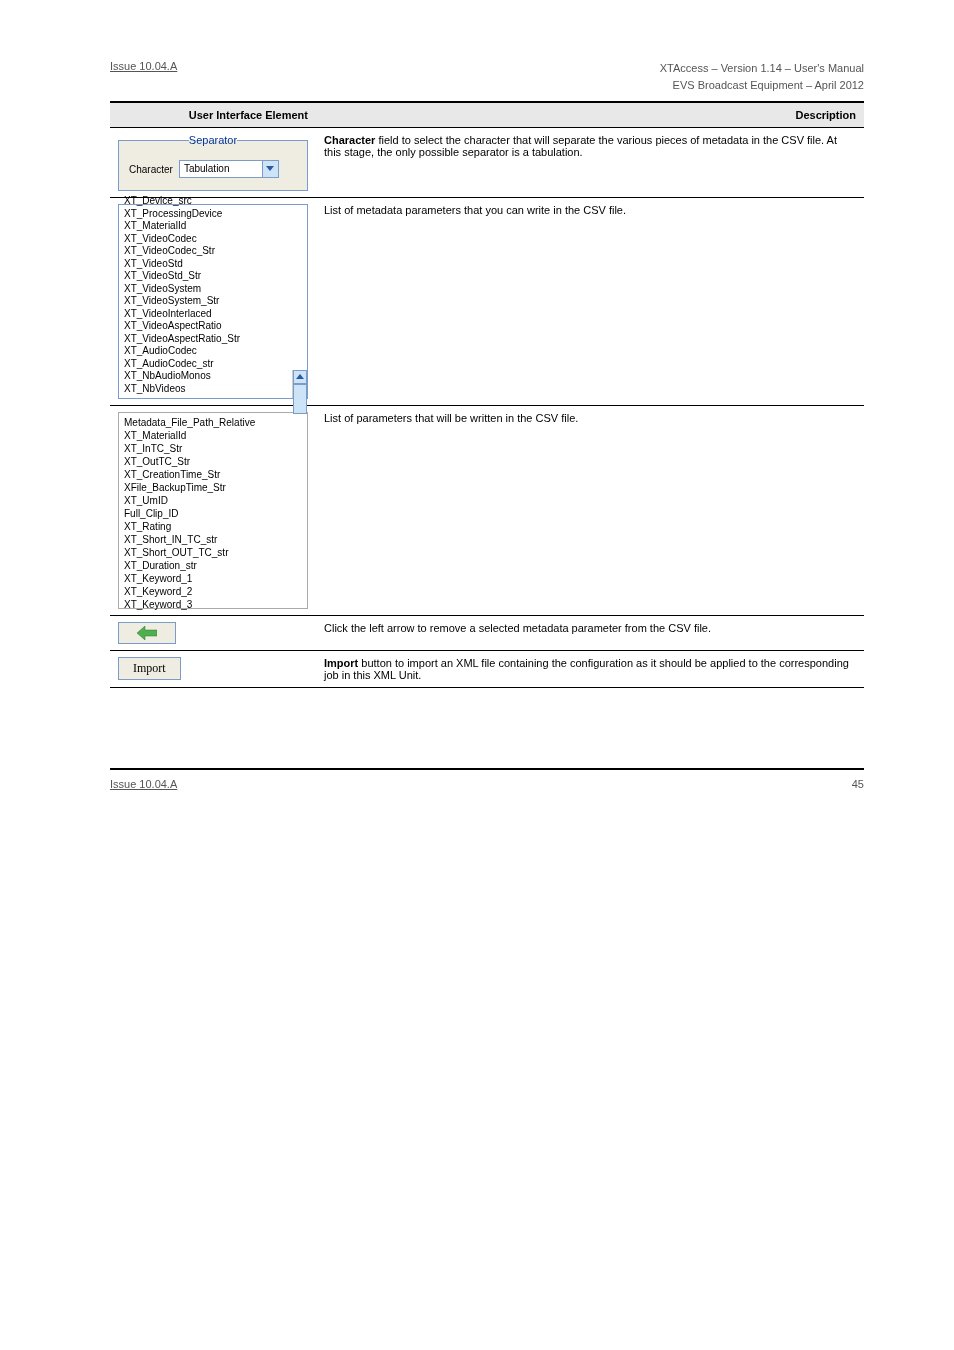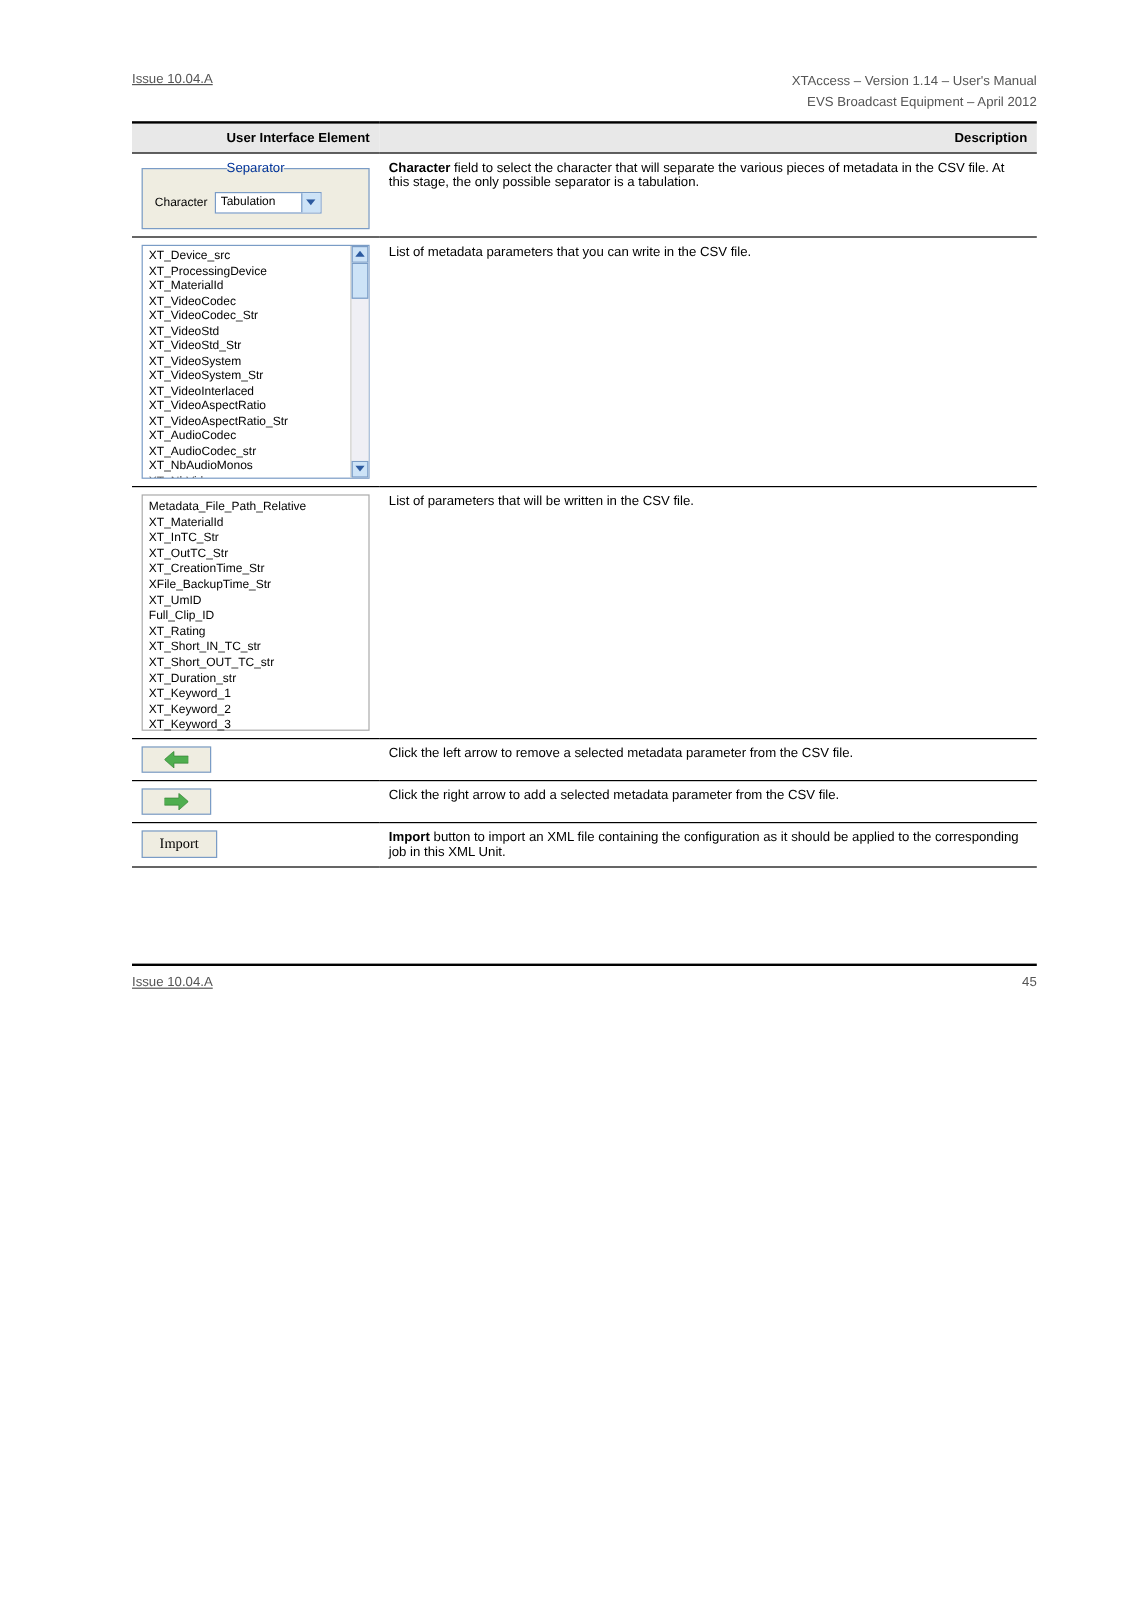--- a/index.html
+++ b/index.html
@@ -47,38 +47,39 @@
     }
     .fieldset-legend { color: #003399; font-size: 11px; text-align: center; }
     .fieldset-row { display: flex; align-items: center; gap: 6px; margin-top: 6px; }
     .fieldset-label { font-size: 10px; }
     .dropdown {
       display: flex;
       border: 1px solid #7a9cc6;
       background: #fff;
       font-size: 10px;
       height: 18px;
-      width: 89px;
+      width: 100px;
     }
     .dropdown-value { flex: 1; padding: 2px 4px; }
     .dropdown-arrow {
       width: 16px;
       background: #cde3f7;
       border-left: 1px solid #7a9cc6;
       display: flex;
       align-items: center;
       justify-content: center;
     }
     .listbox {
       border: 1px solid #7a9cc6;
       background: #fff;
       width: 190px;
       height: 195px;
       display: flex;
       font-size: 10px;
+      align-items: flex-end;
     }
     .listbox-content { flex: 1; padding: 3px 5px; line-height: 1.25; overflow: hidden; }
     .scrollbar {
       width: 15px;
       background: #e8e8e0;
       border-left: 1px solid #ccc;
       display: flex;
       flex-direction: column;
     }
     .scroll-btn {
@@ -243,32 +244,20 @@
             <span>
               <svg width="20" height="14" viewBox="0 0 20 14">
                   <path d="M8 0 L0 7 L8 14 L8 10 L20 10 L20 4 L8 4 Z" fill="#4fae4f" stroke="#2a7a2a" stroke-width="0.5"></path>
                 </svg>
             </span>
           </div>
         </td>
         <td>Click the left arrow to remove a selected metadata parameter from the CSV file.</td>
       </tr>
 
-      <tr>
-        <td>
-          <div class="arrow-btn">
-            <span>
-              <svg width="20" height="14" viewBox="0 0 20 14">
-                  <path d="M12 0 L20 7 L12 14 L12 10 L0 10 L0 4 L12 4 Z" fill="#4fae4f" stroke="#2a7a2a" stroke-width="0.5"></path>
-                </svg>
-            </span>
-          </div>
-        </td>
-        <td>Click the right arrow to add a selected metadata parameter from the CSV file.</td>
-      </tr>
 
       <tr>
         <td>
           <div class="import-btn">Import</div>
         </td>
         <td><span class="desc-bold">Import</span><span> button to import an XML file containing the configuration as it should be applied to the corresponding job in this XML Unit.</span></td>
       </tr>
     </tbody>
   </table>
 

